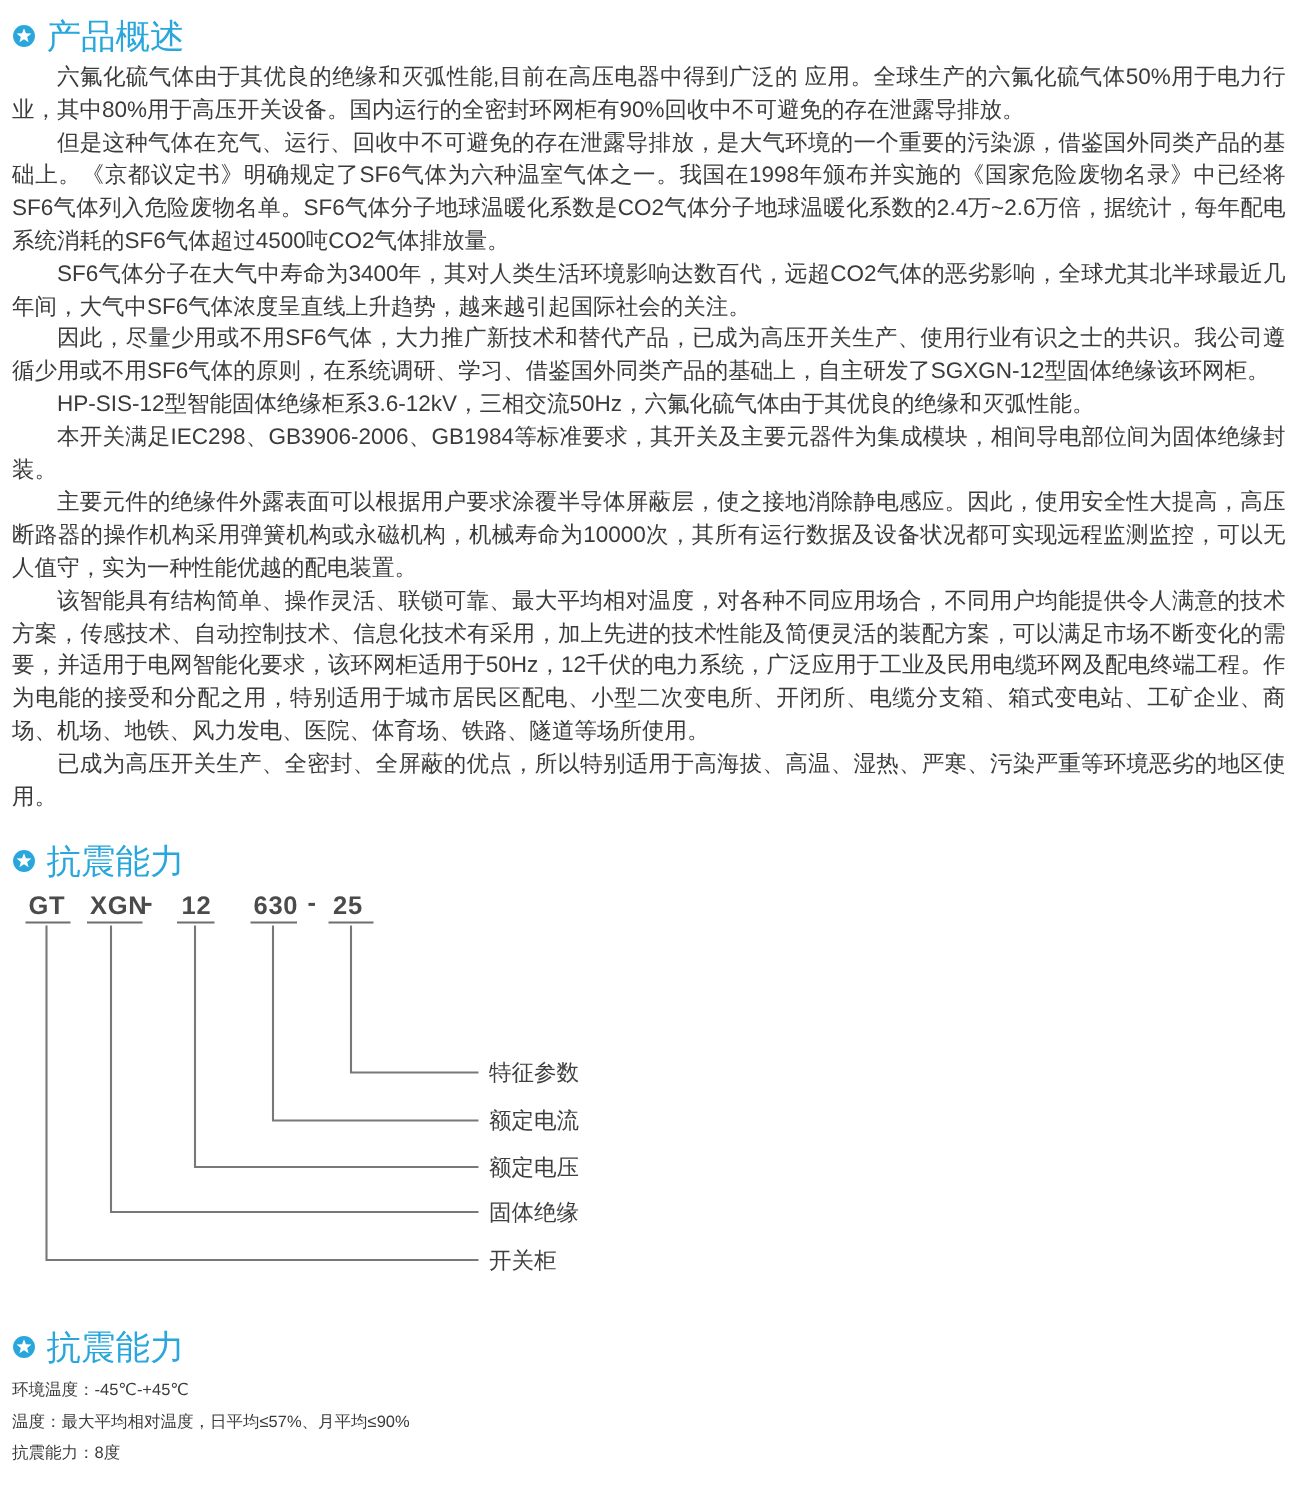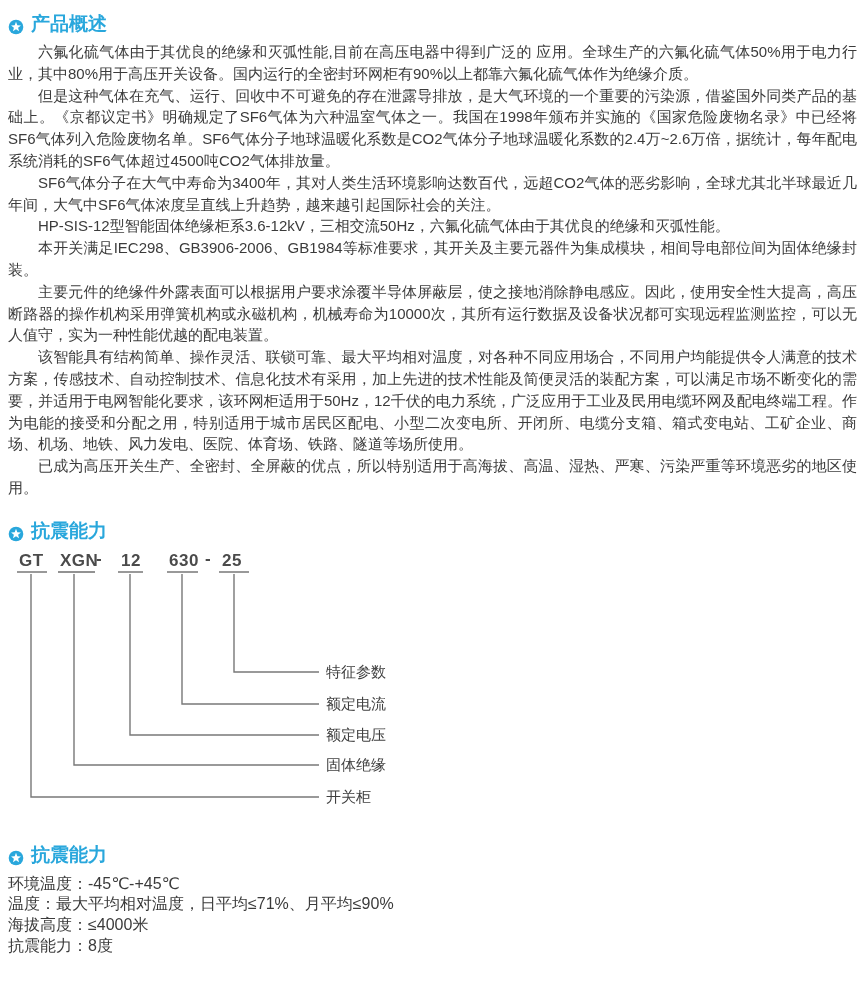--- a/index.html
+++ b/index.html
@@ -4,61 +4,62 @@
 <style>
   html,body{margin:0;padding:0;background:#ffffff;}
   body{
     width:867px;height:994px;overflow:hidden;
     font-family:"Liberation Sans","DejaVu Sans",sans-serif;
     color:#3b3b3b;
     -webkit-font-smoothing:antialiased;
   }
   .page{width:867px;height:994px;box-sizing:border-box;padding:0 10px 0 8px;}
   .sec-title{
-    display:flex;align-items:flex-end;gap:7px;
+    display:flex;align-items:center;gap:7px;
     margin:0;padding:0;
-    font-size:19px;font-weight:700;color:#29a7dc;line-height:22px;
+    font-size:23px;font-weight:400;color:#29a7dc;line-height:22px;
   }
   .sec-title.first{padding-top:13px;}
   .sec-title .sec-icon{flex:0 0 auto;display:block;}
   .overview-body{margin-top:6px;}
   .overview-body p{
     margin:0;padding:0;
     font-size:15px;line-height:21.8px;
     text-align:justify;text-indent:2em;
     color:#3b3b3b;
   }
   .model-section{margin-top:21px;}
   .model-diagram{display:block;margin-top:4px;}
   .model-code-text{font-size:17px;fill:#4b4b4b;font-weight:600;letter-spacing:0.5px;}
   .model-label-text{font-size:15px;fill:#3f3f3f;}
   .conditions-section{margin-top:30px;}
   .conditions-list{margin-top:8px;}
   .condition-item{
-    font-size:16px;line-height:20.6px;color:#3b3b3b;
+    font-size:11px;line-height:20.6px;color:#3b3b3b;
     margin:0;padding:0;
   }
 </style>
 </head>
 <body>
 
 <div class="page">
 
   <section>
     <h2 class="sec-title first">
       <svg class="sec-icon" width="16" height="16" viewBox="0 0 16 16">
         <circle cx="8" cy="8" r="7.3" fill="#29a7dc"></circle>
         <path d="M8,2.8 L9.29,6.22 L12.95,6.39 L10.09,8.68 L11.06,12.21 L8,10.2 L4.94,12.21 L5.91,8.68 L3.05,6.39 L6.71,6.22 Z" fill="#ffffff"></path>
       </svg>
       <span>产品概述</span>
     </h2>
     <div class="overview-body">
-      <p>六氟化硫气体由于其优良的绝缘和灭弧性能,目前在高压电器中得到广泛的 应用。全球生产的六氟化硫气体50%用于电力行业，其中80%用于高压开关设备。国内运行的全密封环网柜有90%以上都靠六氟化硫气体作为绝缘介质。</p>
+      <p>六氟化硫气体由于其优良的绝缘和灭弧性能,目前在高压电器中得到广泛的 应用。全球生产的六氟化硫气体50%用于电力行业，其中80%用于高压开关设备。国内运行的全密封环网柜有90%回收中不可避免的存在泄露导排放。</p>
       <p>但是这种气体在充气、运行、回收中不可避免的存在泄露导排放，是大气环境的一个重要的污染源，借鉴国外同类产品的基础上。《京都议定书》明确规定了SF6气体为六种温室气体之一。我国在1998年颁布并实施的《国家危险废物名录》中已经将SF6气体列入危险废物名单。SF6气体分子地球温暖化系数是CO2气体分子地球温暖化系数的2.4万~2.6万倍，据统计，每年配电系统消耗的SF6气体超过4500吨CO2气体排放量。</p>
       <p>SF6气体分子在大气中寿命为3400年，其对人类生活环境影响达数百代，远超CO2气体的恶劣影响，全球尤其北半球最近几年间，大气中SF6气体浓度呈直线上升趋势，越来越引起国际社会的关注。</p>
+      <p>因此，尽量少用或不用SF6气体，大力推广新技术和替代产品，已成为高压开关生产、使用行业有识之士的共识。我公司遵循少用或不用SF6气体的原则，在系统调研、学习、借鉴国外同类产品的基础上，自主研发了SGXGN-12型固体绝缘该环网柜。</p>
       <p>HP-SIS-12型智能固体绝缘柜系3.6-12kV，三相交流50Hz，六氟化硫气体由于其优良的绝缘和灭弧性能。</p>
       <p>本开关满足IEC298、GB3906-2006、GB1984等标准要求，其开关及主要元器件为集成模块，相间导电部位间为固体绝缘封装。</p>
       <p>主要元件的绝缘件外露表面可以根据用户要求涂覆半导体屏蔽层，使之接地消除静电感应。因此，使用安全性大提高，高压断路器的操作机构采用弹簧机构或永磁机构，机械寿命为10000次，其所有运行数据及设备状况都可实现远程监测监控，可以无人值守，实为一种性能优越的配电装置。</p>
       <p>该智能具有结构简单、操作灵活、联锁可靠、最大平均相对温度，对各种不同应用场合，不同用户均能提供令人满意的技术方案，传感技术、自动控制技术、信息化技术有采用，加上先进的技术性能及简便灵活的装配方案，可以满足市场不断变化的需要，并适用于电网智能化要求，该环网柜适用于50Hz，12千伏的电力系统，广泛应用于工业及民用电缆环网及配电终端工程。作为电能的接受和分配之用，特别适用于城市居民区配电、小型二次变电所、开闭所、电缆分支箱、箱式变电站、工矿企业、商场、机场、地铁、风力发电、医院、体育场、铁路、隧道等场所使用。</p>
       <p>已成为高压开关生产、全密封、全屏蔽的优点，所以特别适用于高海拔、高温、湿热、严寒、污染严重等环境恶劣的地区使用。</p>
     </div>
   </section>
 
   <section class="model-section">
     <h2 class="sec-title">
@@ -102,20 +103,19 @@
   <section class="conditions-section">
     <h2 class="sec-title">
       <svg class="sec-icon" width="16" height="16" viewBox="0 0 16 16">
         <circle cx="8" cy="8" r="7.3" fill="#29a7dc"></circle>
         <path d="M8,2.8 L9.29,6.22 L12.95,6.39 L10.09,8.68 L11.06,12.21 L8,10.2 L4.94,12.21 L5.91,8.68 L3.05,6.39 L6.71,6.22 Z" fill="#ffffff"></path>
       </svg>
       <span>抗震能力</span>
     </h2>
     <div class="conditions-list">
       <div class="condition-item">环境温度：-45℃-+45℃</div>
-      <div class="condition-item">温度：最大平均相对温度，日平均≤71%、月平均≤90%</div>
-      <div class="condition-item">海拔高度：≤4000米</div>
+      <div class="condition-item">温度：最大平均相对温度，日平均≤57%、月平均≤90%</div>
       <div class="condition-item">抗震能力：8度</div>
 
     </div>
   </section>
 
 </div>
 
 </body></html>

